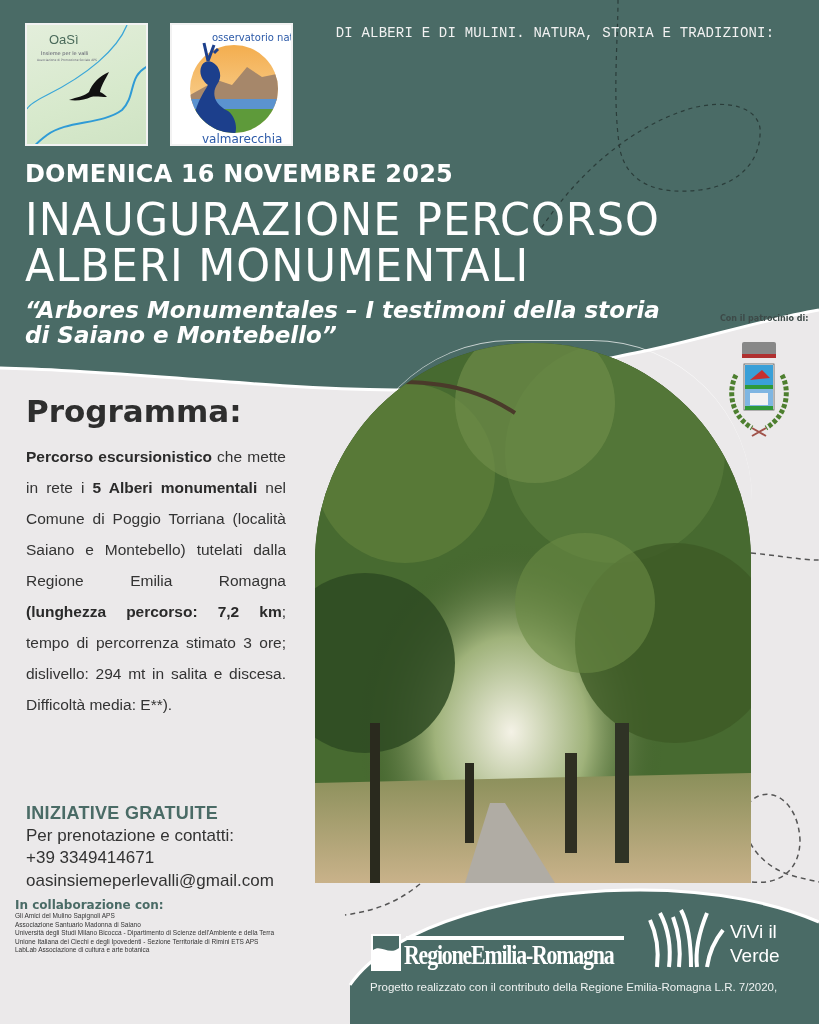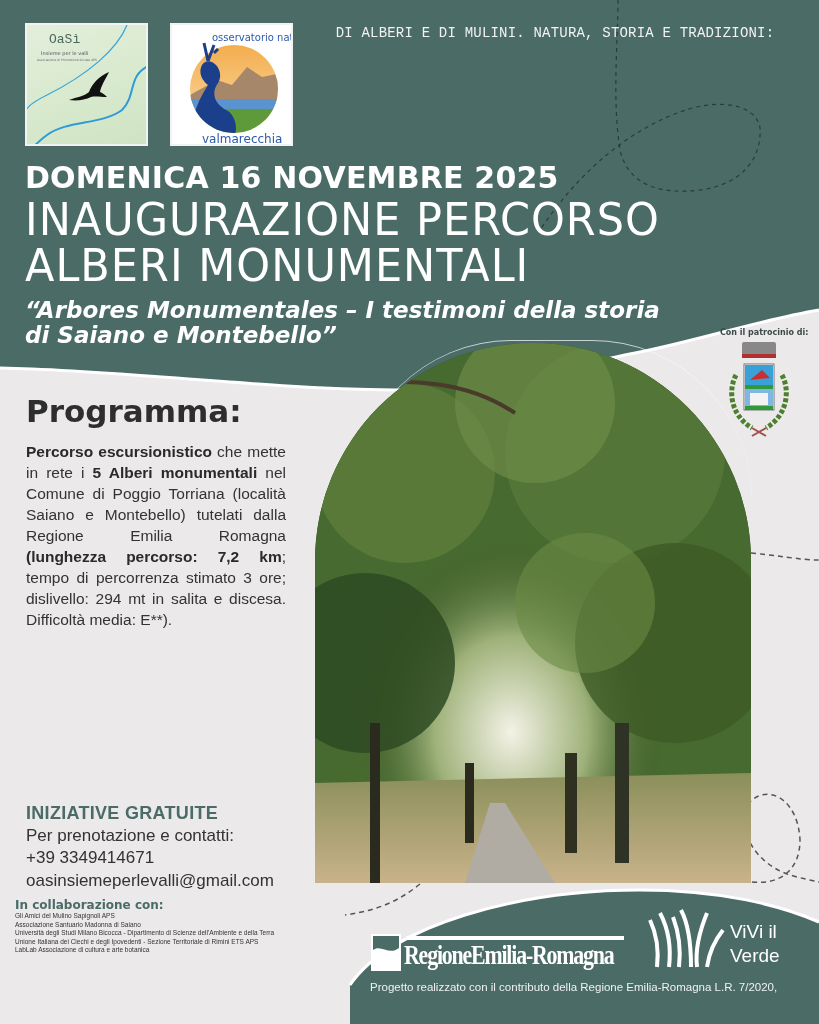--- a/index.html
+++ b/index.html
@@ -14,61 +14,61 @@
 
   
   .bg-svg { position: absolute; left: 0; top: 0; width: 819px; height: 1024px; }
 
   
   .logo-box {
     position: absolute; top: 23px; width: 123px; height: 123px;
     border: 2px solid #f2f2f2; overflow: hidden;
   }
   .logo-oasi { left: 25px; background: linear-gradient(160deg, #e3eedb 0%, #d7e9cc 60%, #cfe3c4 100%); }
-  .logo-oasi .name { position: absolute; left: 22px; top: 7px; font-size: 13px; color: #4a6a5a; font-family: Liberation Mono, monospace; text-align: right; }
+  .logo-oasi .name { position: absolute; left: 22px; top: 7px; font-size: 13px; color: #4a6a5a; font-family: Liberation Sans, sans-serif; text-align: right; }
   .logo-oasi .sub { position: absolute; left: 14px; top: 25px; font-size: 5px; color: #556; white-space: nowrap; }
   .logo-oasi .sub2 { position: absolute; left: 10px; top: 33px; font-size: 3px; color: #667; white-space: nowrap; }
   .logo-oss { left: 170px; background: #ffffff; }
 
   .header-sub {
     position: absolute; left: 315px; top: 22px; width: 480px;
     color: #f2f2f2; font-size: 14px; line-height: 22px; letter-spacing: 0.2px;
     font-family: Liberation Mono, monospace;
     text-align: center;
   }
   .date-line {
     position: absolute; left: 25px; top: 160px;
-    color: #ffffff; font-weight: bold; font-size: 30px; letter-spacing: 0.2px;
+    color: #ffffff; font-weight: bold; font-size: 24px; letter-spacing: 0.2px;
     font-family: "DejaVu Sans", sans-serif;
   }
   .title {
     position: absolute; left: 25px; top: 196px; width: 680px;
     color: #ffffff; font-size: 43px; line-height: 44px; font-weight: normal;
     font-family: "DejaVu Sans", sans-serif; letter-spacing: 1px;
     transform: scaleY(1.05); transform-origin: top left;
   }
   .subtitle {
     position: absolute; left: 25px; top: 298px; width: 640px;
     color: #ffffff; font-size: 23px; line-height: 25px; font-style: italic; font-weight: bold;
     font-family: "DejaVu Sans", sans-serif;
   }
 
   .patrocinio-label {
-    position: absolute; left: 720px; top: 328px; font-size: 8px; color: #3d4a48; font-weight: bold;
+    position: absolute; left: 720px; top: 314px; font-size: 8px; color: #3d4a48; font-weight: bold;
     font-family: "DejaVu Sans", sans-serif; white-space: nowrap;
   }
   .crest { position: absolute; left: 722px; top: 340px; width: 74px; height: 100px; }
 
   .prog-heading {
     position: absolute; left: 26px; top: 393px;
     font-size: 31px; font-weight: bold; color: #2e2e2e; font-family: "DejaVu Sans", sans-serif;
   }
   .prog-text {
     position: absolute; left: 26px; top: 441px; width: 260px;
-    font-size: 15.5px; line-height: 21px; color: #333;
+    font-size: 15.5px; line-height: 31px; color: #333;
     text-align: justify; font-family: "Liberation Sans", sans-serif;
   }
   .prog-text b { font-weight: bold; color: #2a2a2a; }
 
   .photo {
     position: absolute; left: 315px; top: 343px; width: 436px; height: 540px;
     border-radius: 218px 218px 0 0; overflow: hidden;
     background: #3a5526;
   }
   .arc-line {

